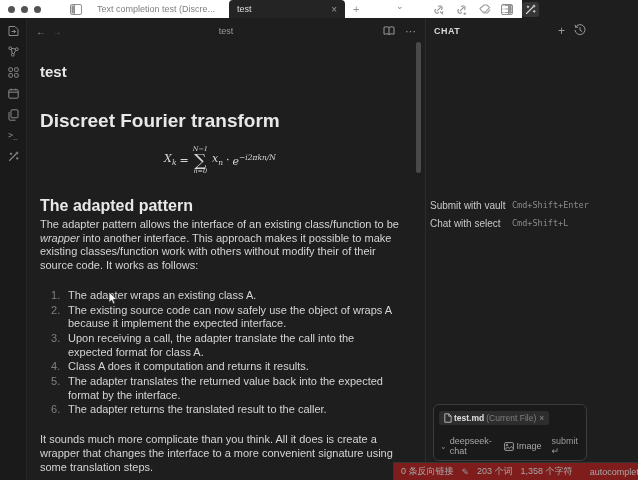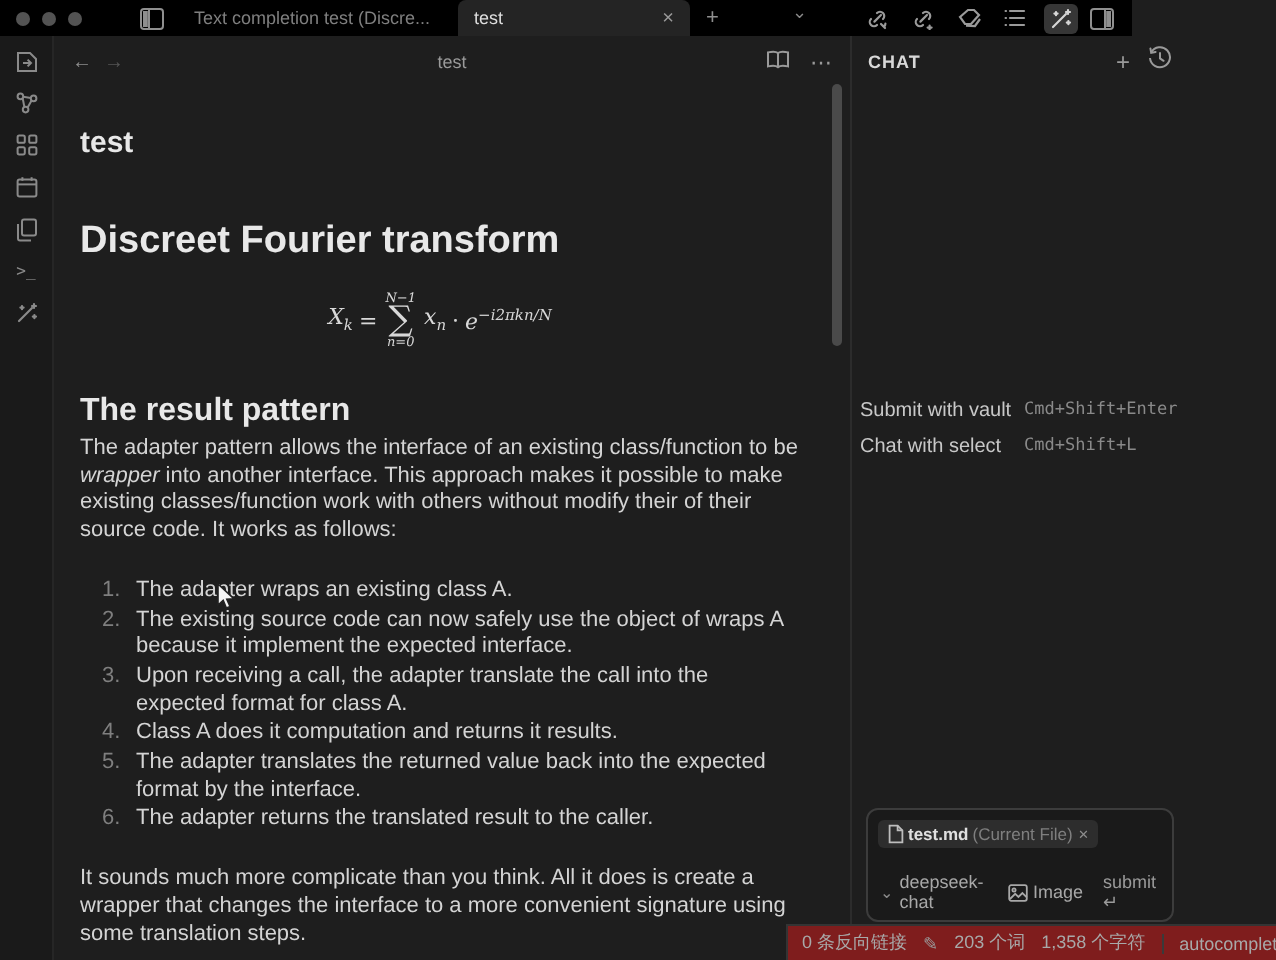--- a/index.html
+++ b/index.html
@@ -1,21 +1,21 @@
 <!DOCTYPE html>
 <html><head>
 <meta charset="utf-8">
 <style>
   * { margin:0; padding:0; box-sizing:border-box; }
   html,body { width:638px; height:480px; overflow:hidden; }
   body { font-family:"Liberation Sans", sans-serif; background:#1e1e1e; color:#d6d6d6; }
   .app { position:relative; width:638px; height:480px; background:#1e1e1e; }
 
   
-  .titlebar { position:absolute; left:0; top:0; width:566px; height:18px; background:#000000; display:flex; align-items:center; }
+  .titlebar { position:absolute; left:0; top:0; width:522px; height:18px; background:#ffffff; display:flex; align-items:center; }
   .traffic { display:flex; gap:6px; padding:0 8px 0 8px; }
   .traffic span { width:7px; height:7px; border-radius:50%; background:#535353; display:block; }
   .tb-icon { color:#8f8f8f; display:flex; align-items:center; justify-content:center; width:18px; height:14px; }
   .tb-icon svg { display:block; }
   .tab { height:18px; display:flex; align-items:center; font-size:9px; }
   .tab.inactive { color:#7f7f7f; width:130px; padding-left:12px; overflow:hidden; white-space:nowrap; }
   .tab.active { background:#242424; color:#dedede; width:116px; padding:0 8px; justify-content:space-between; border-radius:4px 4px 0 0; }
   .tab.active .tab-close { color:#9a9a9a; font-size:10px; }
   .new-tab { color:#8f8f8f; font-size:11px; padding:0 8px; }
   .tb-chevron { position:absolute; left:396px; top:1px; color:#8a8a8a; font-size:9px; }
@@ -250,21 +250,21 @@
             <span>N−1</span>
             <span class="sigma">∑</span>
             <span>n=0</span>
           </span>
           <span><span>x</span><sub>n</sub></span>
           <span style="font-style:normal">·</span>
           <span><span>e</span><sup>−i2πkn/N</sup></span>
         </span>
       </div>
 
-      <h2>The result pattern</h2>
+      <h2>The adapted pattern</h2>
       <p class="p1"><span>The adapter pattern allows the interface of an existing class/function to be </span><em>wrapper</em><span> into another interface. This approach makes it possible to make existing classes/function work with others without modify their of their source code. It works as follows:</span></p>
 
       <ol>
         <li>The adapter wraps an existing class A.</li>
         <li>The existing source code can now safely use the object of wraps A because it implement the expected interface.</li>
         <li>Upon receiving a call, the adapter translate the call into the expected format for class A.</li>
         <li>Class A does it computation and returns it results.</li>
         <li>The adapter translates the returned value back into the expected format by the interface.</li>
         <li>The adapter returns the translated result to the caller.</li>
       </ol>

